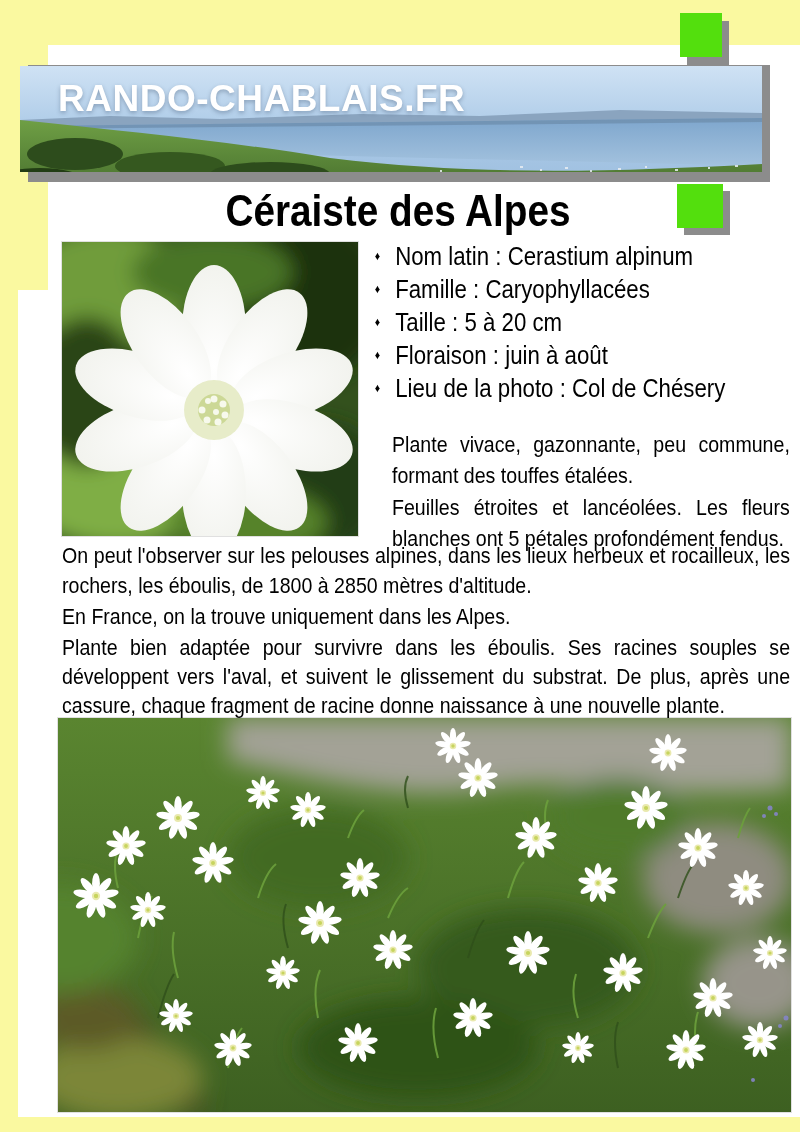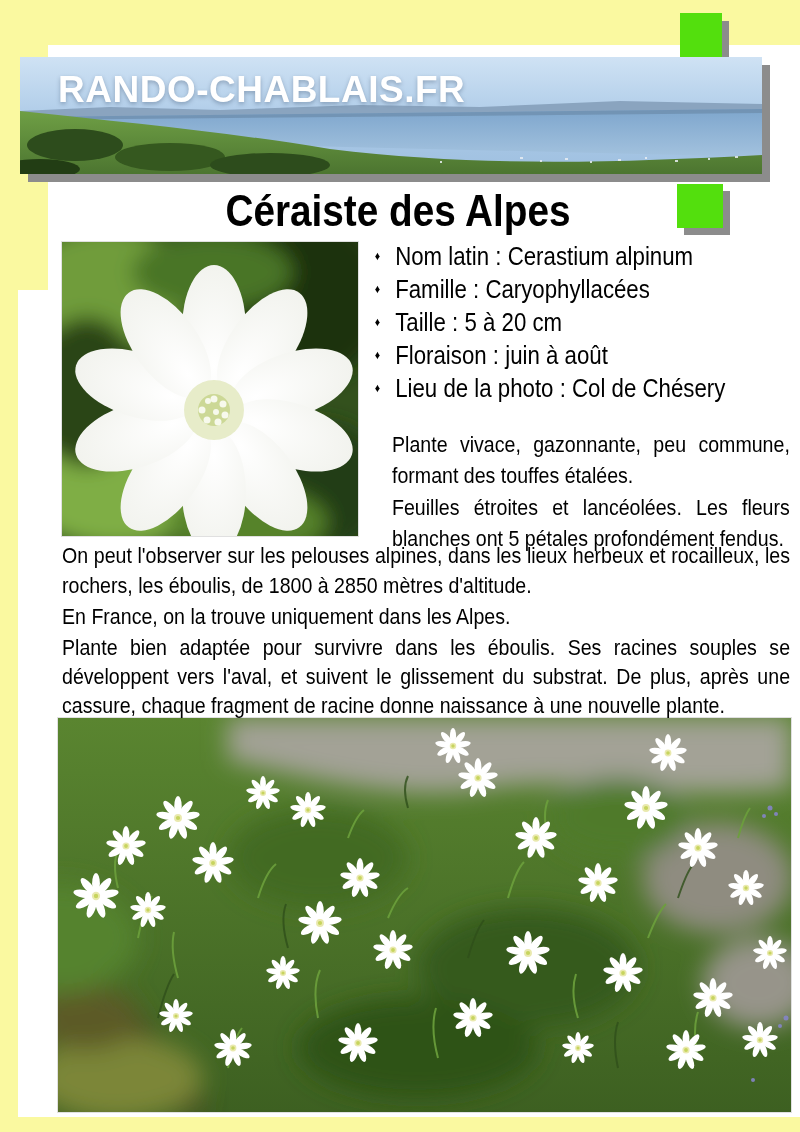--- a/index.html
+++ b/index.html
@@ -15,21 +15,21 @@
   .band-bottom{left:0;top:1117px;width:800px;height:15px;}
   
   .shadow{position:absolute;background:var(--shadow-gray,#8C8C8C);}
   .green{position:absolute;background:var(--accent-green,#53DF0D);}
   .sq1-shadow{left:687px;top:21px;width:42px;height:44px;}
   .sq1{left:680px;top:13px;width:42px;height:44px;}
   .sq2-shadow{left:684px;top:191px;width:46px;height:44px;}
   .sq2{left:677px;top:184px;width:46px;height:44px;}
   
   .banner-shadow{left:28px;top:65px;width:742px;height:117px;}
-  .banner{position:absolute;left:20px;top:57px;width:742px;height:124px;overflow:hidden;}
+  .banner{position:absolute;left:20px;top:66px;width:742px;height:106px;overflow:hidden;}
   .banner svg{display:block;}
   .banner-title{
     position:absolute;left:38px;top:12px;margin:0;
     font-size:37px;font-weight:bold;color:#ffffff;letter-spacing:.5px;
     text-shadow:0 2px 4px rgba(40,60,90,.35);white-space:nowrap;
   }
   
   .page-title{
     position:absolute;left:48px;top:188px;width:700px;margin:0;
     text-align:center;font-size:44px;line-height:1.05;font-weight:bold;

